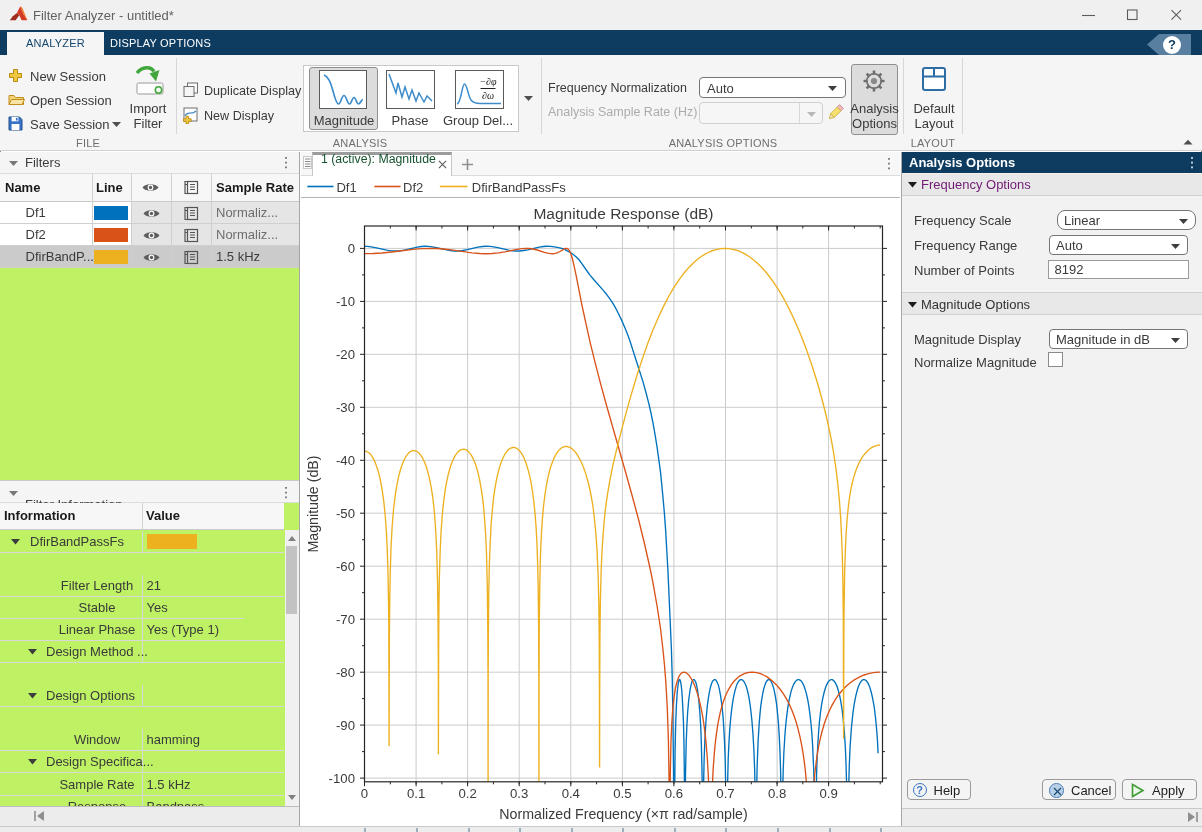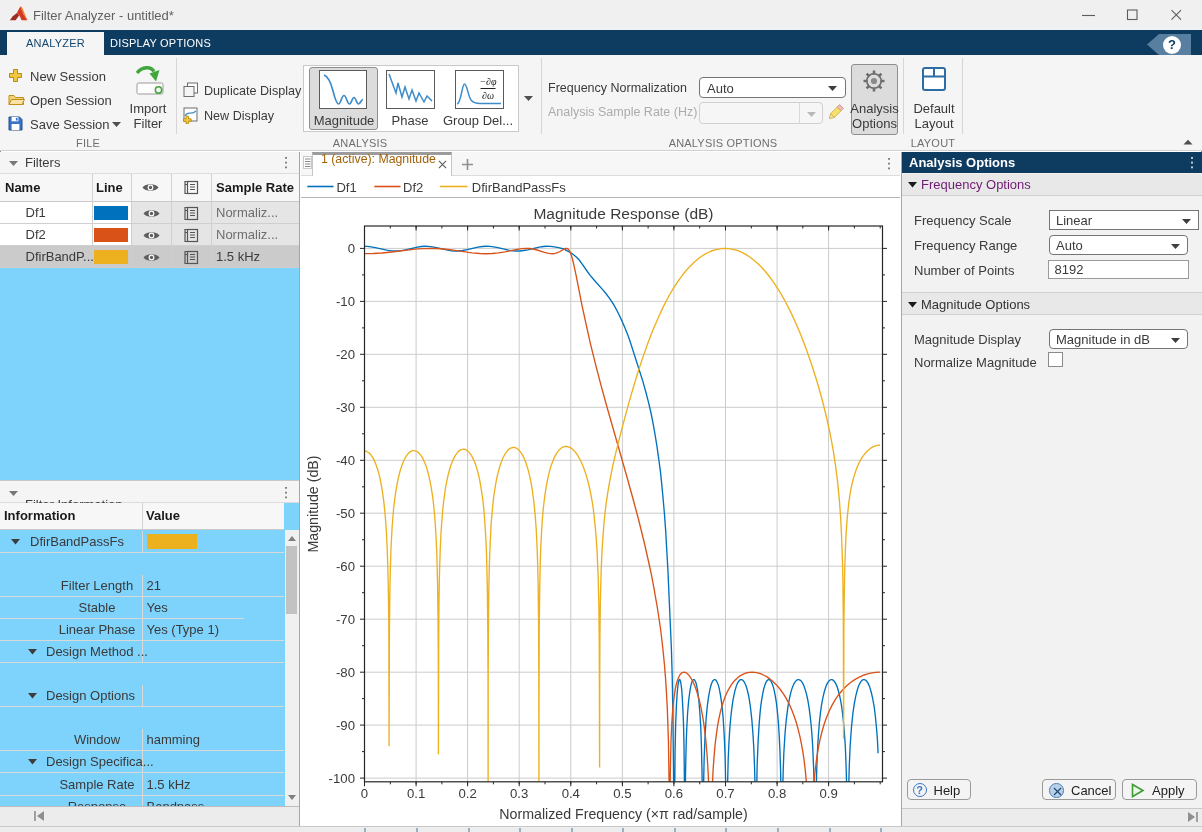--- a/index.html
+++ b/index.html
@@ -147,21 +147,21 @@
     </svg>
  <div class="a t13" style="left:934px;top:101px;transform:translateX(-50%)">Default</div>
  <div class="a t13" style="left:934px;top:116px;transform:translateX(-50%)">Layout</div>
  <div class="a cap" style="left:933px;top:137px;transform:translateX(-50%)">LAYOUT</div>
  <div class="sep" style="left:962px;top:58px;height:76px"></div>
  <svg class="a" style="left:1182px;top:139px" width="12" height="10" viewBox="0 0 12 10">
       <path d="M1 9.2h10M6 0.8 L10.5 5.6 H1.5z" fill="#4f4f4f"></path>
     </svg>
 </div>
 
-<div class="a" style="left:0;top:152px;width:300px;height:674px;background:#7dd3fc;border-right:1px solid #a6a6a6">
+<div class="a" style="left:0;top:152px;width:300px;height:674px;background:#bef264;border-right:1px solid #a6a6a6">
     <div class="a" style="left:0;top:0;width:299px;height:22px;background:#f5f5f5;border-bottom:1px solid #dcdcdc">
       <svg class="a" style="left:8.5px;top:9px" width="9" height="6">
         <polygon points="0,0 9,0 4.5,5" fill="#787878"></polygon>
       </svg>
       <div class="a t13" style="left:25px;top:3px;color:#3c3c3c">Filters</div>
       <div class="a" style="left:279px;top:2px;font-size:14px;color:#555;letter-spacing:0">⋮</div>
     </div>
     <div class="a" style="left:0;top:22px;width:299px;height:28px;background:#f7f7f7;border-bottom:1px solid #c9c9c9">
       <div class="a" style="left:91.7px;top:0;width:1px;height:28px;background:#d2d2d2"></div>
       <div class="a" style="left:130.7px;top:0;width:1px;height:28px;background:#d2d2d2"></div>
@@ -349,21 +349,21 @@
       <polygon points="10,0 10,10 3,5" fill="#8f8f8f"></polygon>
     </svg>
   </div>
 <div class="a" style="left:301px;top:152px;width:599px;height:46px;background:#fff">
     <div class="a" style="left:0;top:0;width:599px;height:24px;background:#f7f7f7;border-bottom:1px solid #dcdcdc"></div>
     <div class="a" style="left:2px;top:4px;width:8.5px;height:13px;background:#fcfcfc;border:1px solid #c9c9c9"></div>
     <svg class="a" style="left:3.5px;top:6px" width="6" height="10">
       <path d="M0 1h5.5M0 3.5h5.5M0 6h5.5M0 8.5h5.5" stroke="#8a8a8a" stroke-width="1"></path>
     </svg>
     <div class="a" style="left:11.4px;top:0;width:140px;height:24px;background:#fff;border-left:1px solid #c6c6c6;border-right:1px solid #c6c6c6;border-top:3px solid #9c9c9c"></div>
-    <div class="a" style="left:20px;top:0;font-size:12.3px;color:#a16207">1 (active): Magnitude</div>
+    <div class="a" style="left:20px;top:0;font-size:12.3px;color:#14532d">1 (active): Magnitude</div>
     <svg class="a" style="left:136.5px;top:8px" width="9" height="9" viewBox="0 0 10 10">
       <path d="M1 1 L9 9 M9 1 L1 9" stroke="#5a5a5a" stroke-width="1.2"></path>
     </svg>
     <svg class="a" style="left:160px;top:6px" width="13" height="13" viewBox="0 0 13 13">
       <path d="M6.5 1v11M1 6.5h11" stroke="#8f8f8f" stroke-width="1.6"></path>
     </svg>
     <div class="a" style="left:581px;top:3px;font-size:14px;color:#555">⋮</div>
     <div class="a" style="left:0;top:24px;width:599px;height:21.5px;background:#fff;border-bottom:1px solid #b5b5b5"></div>
     <svg class="a" style="left:0;top:24px" width="599" height="21">
       <g stroke-width="1.6" fill="none">
@@ -420,21 +420,21 @@
       <div class="a" style="left:7px;top:3px;font-size:13px;font-weight:700;color:#fff">Analysis Options</div>
       <div class="a" style="left:283px;top:2px;font-size:14px;color:#fff">⋮</div>
     </div>
     <div class="a" style="left:0;top:22px;width:301px;height:21.5px;background:#e8e8e8;border-bottom:1px solid #d0d0d0">
       <svg class="a" style="left:6px;top:8px" width="9" height="6">
         <polygon points="0,0 9,0 4.5,5.5" fill="#1a1a1a"></polygon>
       </svg>
       <div class="a t13" style="left:19px;top:3px;color:#701a75">Frequency Options</div>
     </div>
     <div class="a t13" style="left:12px;top:61px">Frequency Scale</div>
-    <div class="a" style="left:147px;top:57.5px;width:150px;height:20.5px;background:#fff;border:1px solid #757575;border-radius:0">
+    <div class="a" style="left:155px;top:57.5px;width:139px;height:20.5px;background:#fff;border:1px solid #757575;border-radius:8px">
       <div class="a t13" style="left:6px;top:2px">Linear</div>
       <svg class="a" style="right:7px;top:8px" width="9" height="6">
         <polygon points="0,0 9,0 4.5,5" fill="#3d3d3d"></polygon>
       </svg>
     </div>
     <div class="a t13" style="left:12px;top:86px">Frequency Range</div>
     <div class="a" style="left:147px;top:82.5px;width:139px;height:20.5px;background:#fff;border:1px solid #757575;border-radius:4px">
       <div class="a t13" style="left:6px;top:2px">Auto</div>
       <svg class="a" style="right:7px;top:8px" width="9" height="6">
         <polygon points="0,0 9,0 4.5,5" fill="#3d3d3d"></polygon>

